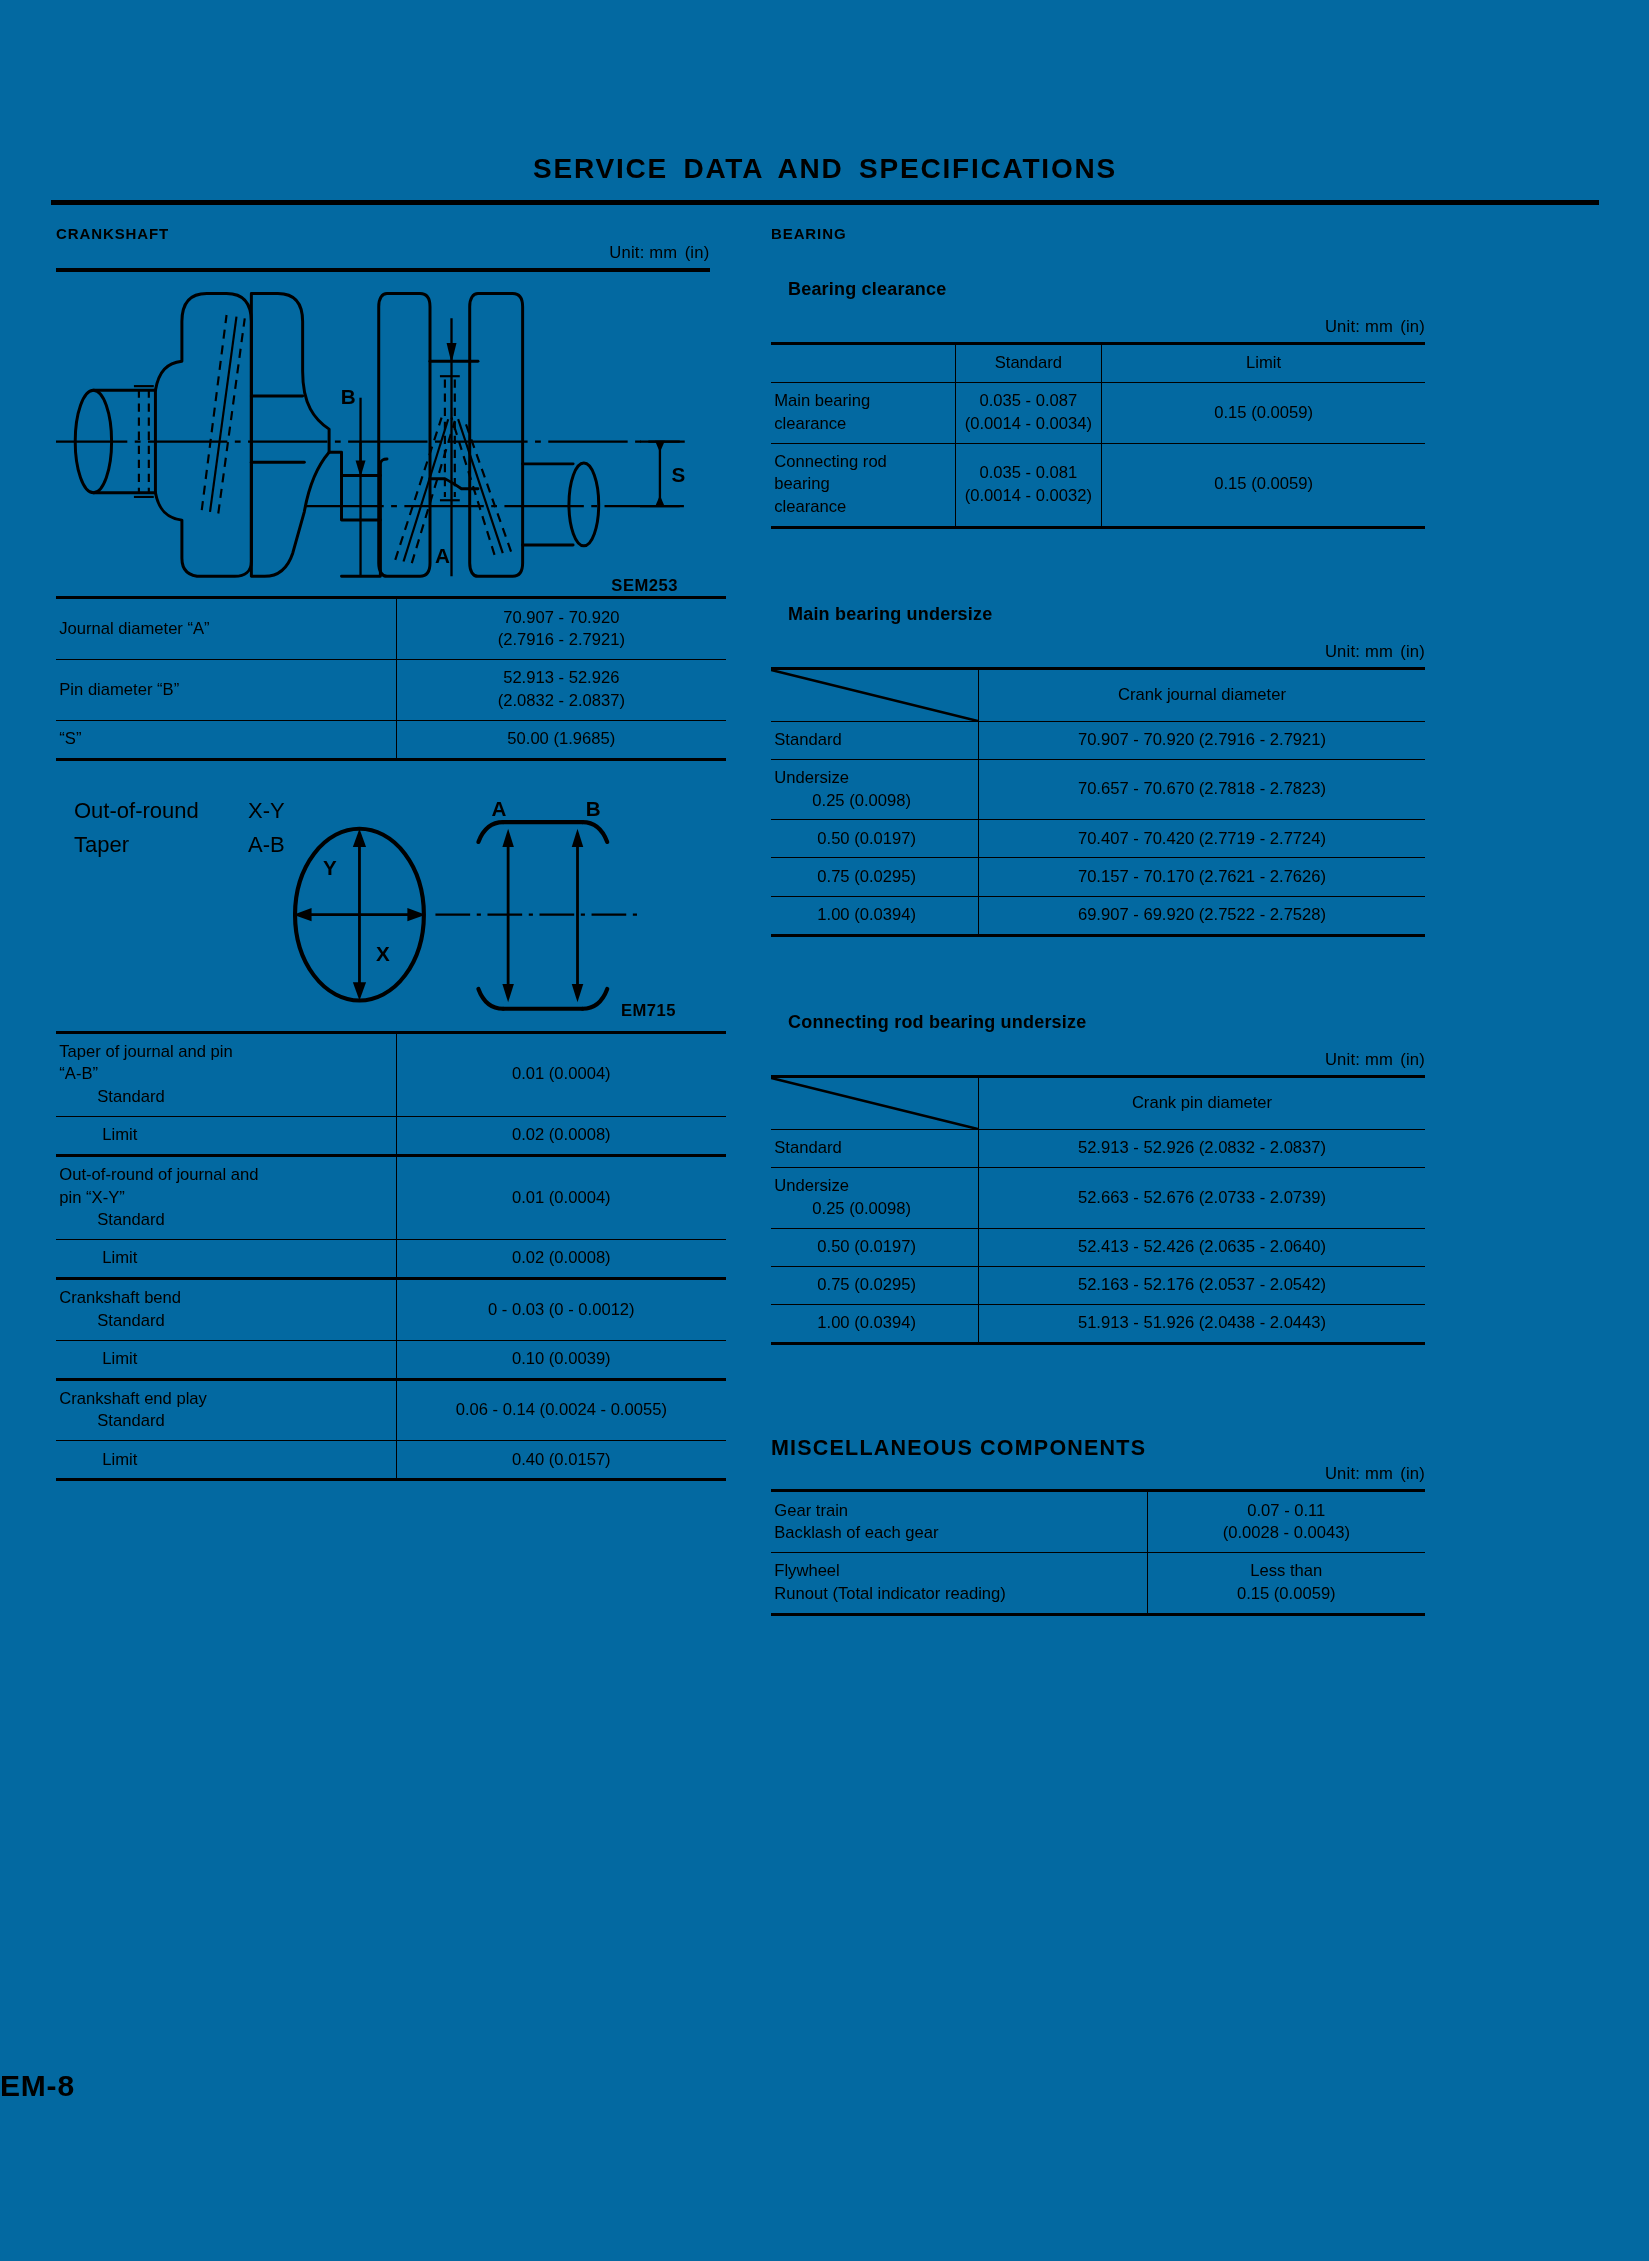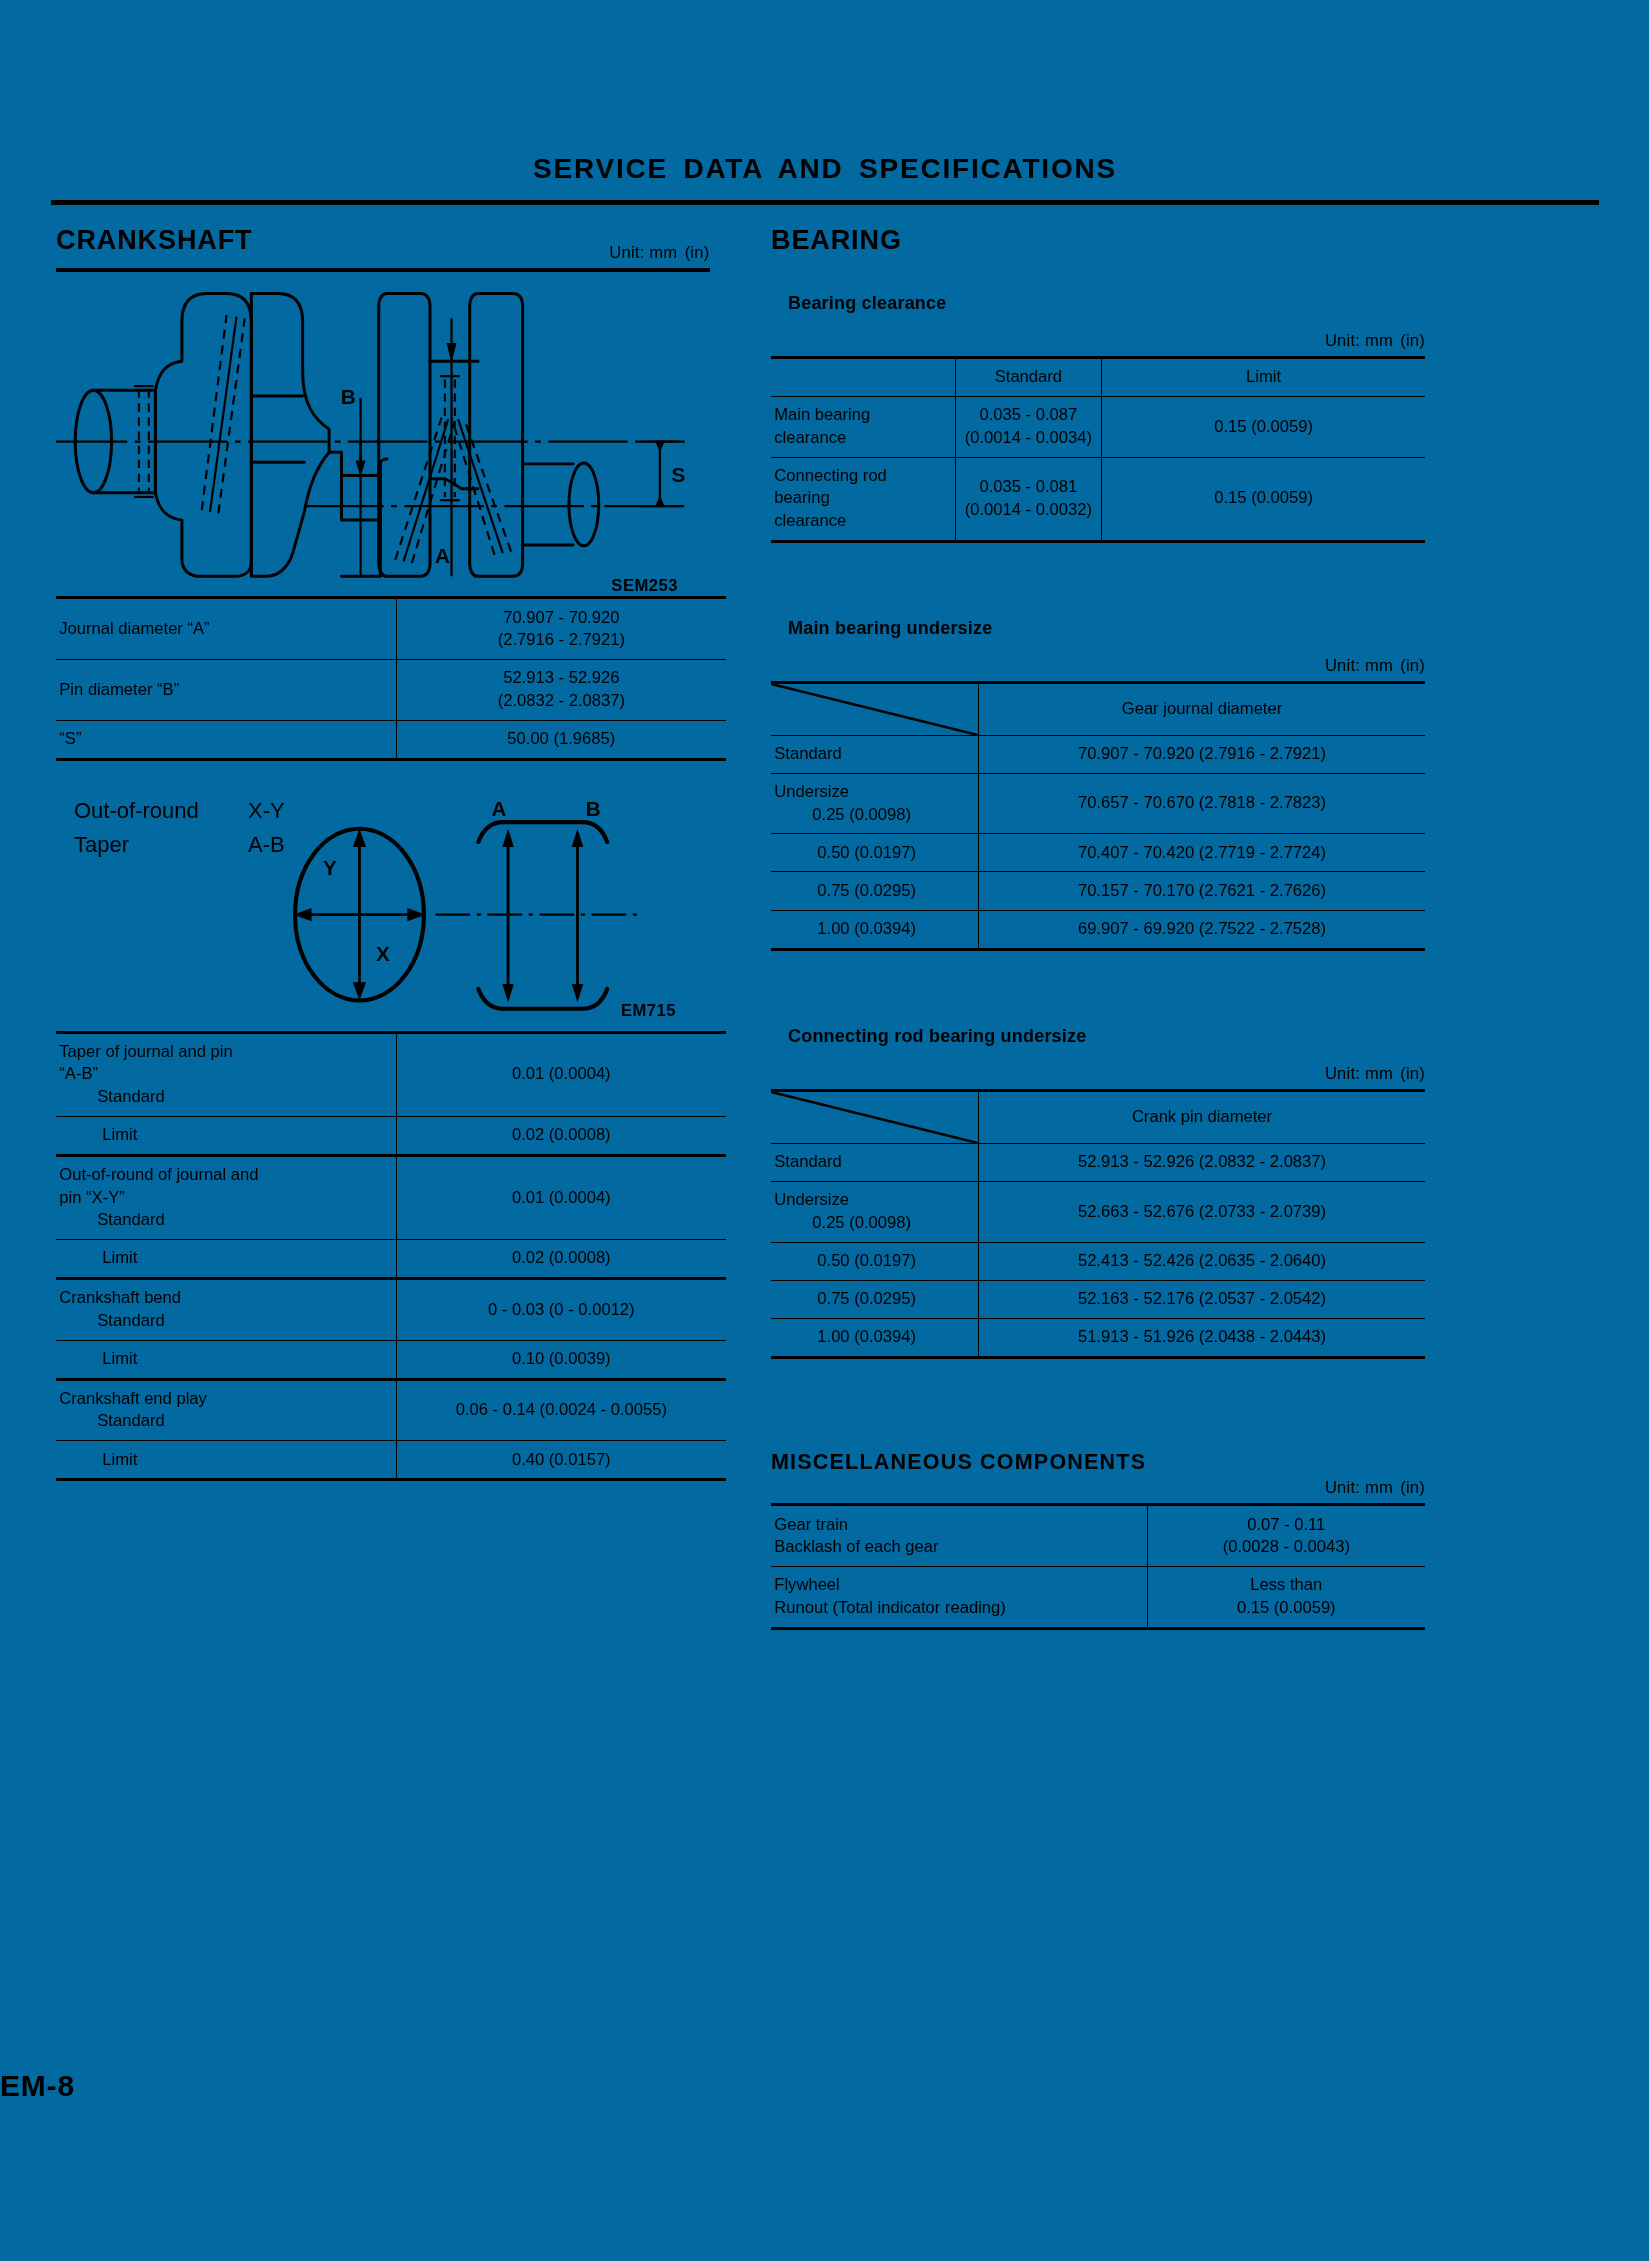--- a/index.html
+++ b/index.html
@@ -49,21 +49,21 @@
     width: 670px;
   }
   .col-right {
     position: absolute;
     left: 771px;
     top: 225px;
     width: 654px;
   }
 
   .sec-title {
-    font-size: 27px;
+    font-size: 15px;
     font-weight: bold;
     letter-spacing: 0.9px;
     margin: 0 0 3.3px 0;
   }
   .sec-title.big {
     font-size: 21.5px;
     letter-spacing: 1.2px;
   }
   .sub-title {
     font-size: 18px;
@@ -479,21 +479,21 @@
     <table class="spec tbl-us">
       <tbody>
         <tr class="top-band">
           <td class="c1 diag-cell">
             <span class="slash">
               <svg width="100%" height="100%" preserveAspectRatio="none" viewBox="0 0 250 62">
                 <line x1="0" y1="0" x2="250" y2="62" stroke="#000" stroke-width="3.2"></line>
               </svg>
             </span>
           </td>
-          <td class="ctr vline">Gear journal diameter</td>
+          <td class="ctr vline">Crank journal diameter</td>
         </tr>
         <tr>
           <td class="c1 lft pad-label thin-top">Standard</td>
           <td class="ctr vline thin-top">70.907 - 70.920 (2.7916 - 2.7921)</td>
         </tr>
         <tr>
           <td class="c1 lft pad-label thin-top">
             <div>Undersize</div>
             <div class="indent">0.25 (0.0098)</div>
           </td>

